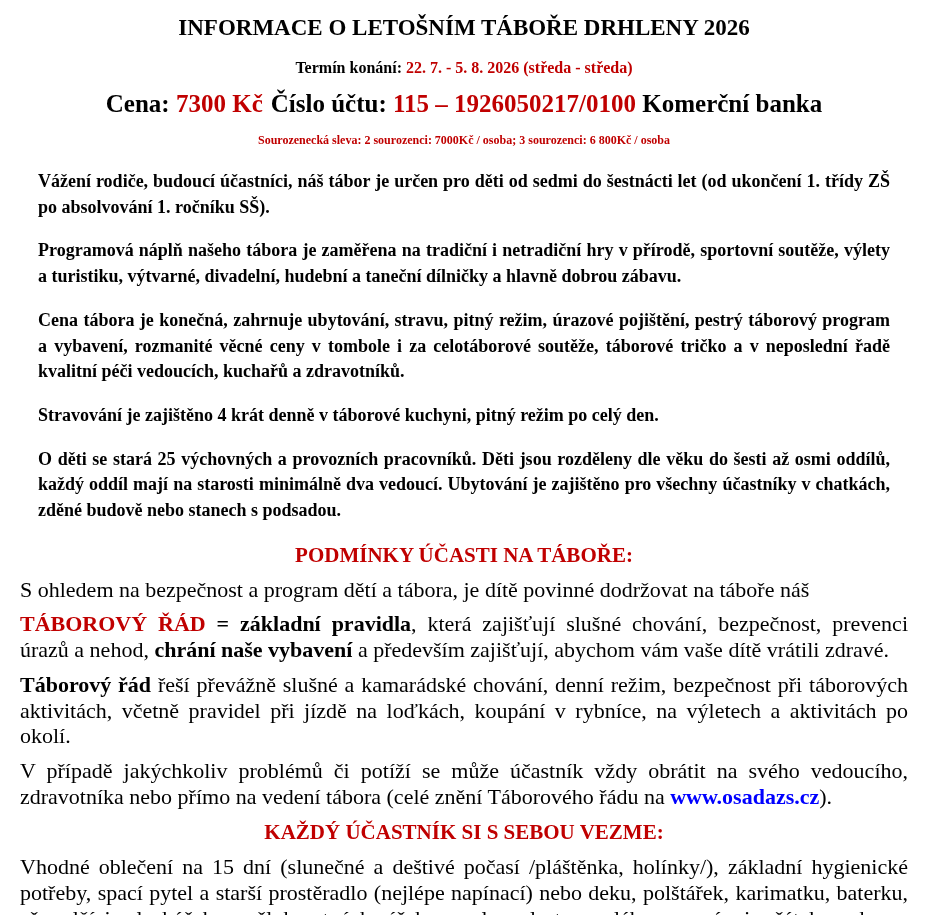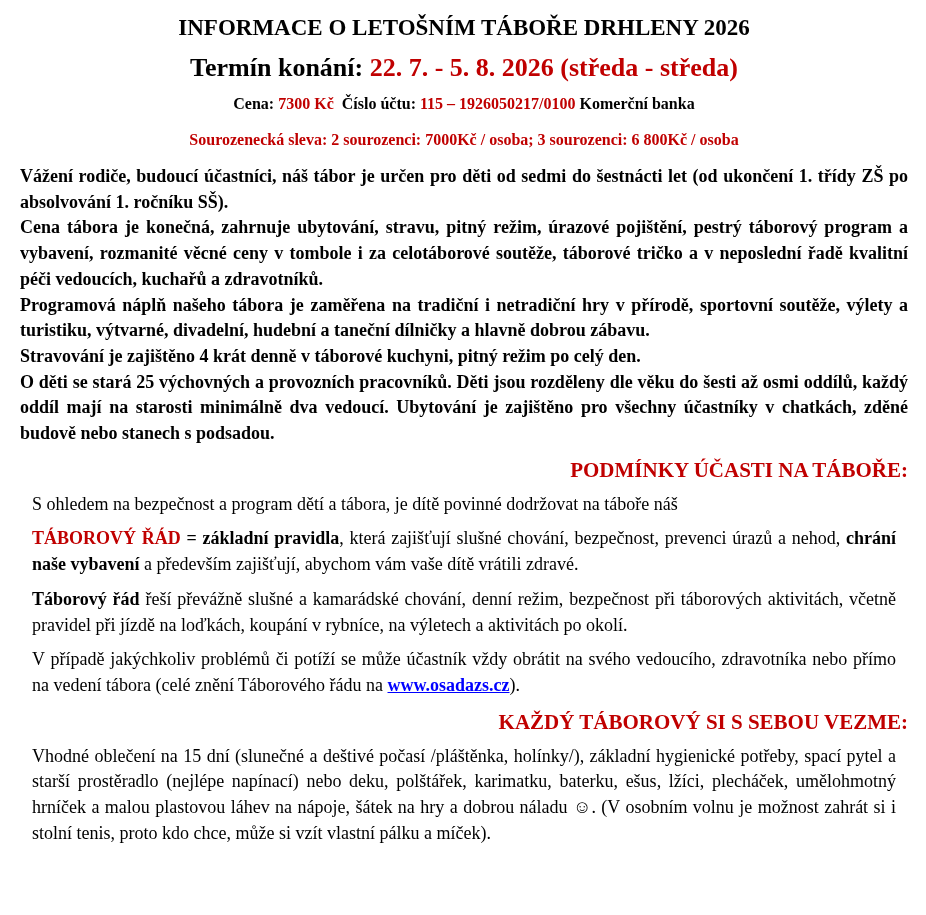--- a/index.html
+++ b/index.html
@@ -12,73 +12,73 @@
     width:926px;height:915px;overflow:hidden;
     font-family:"Liberation Serif", serif;color:var(--black);
   }
   .page{box-sizing:border-box;width:926px;height:915px;padding:8px 18px 0 20px;}
 
   .title{
     text-align:center;font-weight:bold;font-size:23px;line-height:28px;
     margin:6px 0 13px;
   }
   .hline{text-align:center;font-weight:bold;margin:0;}
-  .hline-termin{font-size:26px;line-height:25px;margin-bottom:11px;}
-  .hline-cena{font-size:16px;line-height:26px;margin-bottom:12px;}
-  .hline-sleva{font-size:16px;line-height:22px;margin-bottom:13px;color:var(--red);font-family:Liberation Serif, serif;}
+  .hline-termin{font-size:16px;line-height:25px;margin-bottom:11px;}
+  .hline-cena{font-size:25px;line-height:26px;margin-bottom:12px;}
+  .hline-sleva{font-size:12px;line-height:22px;margin-bottom:13px;color:var(--red);font-family:Liberation Serif, serif;}
   .red{color:var(--red);}
   .gap{margin-left:8px;}
 
   .intro p{
-    margin:0;font-weight:bold;font-size:18px;line-height:25.7px;
+    margin:18px;font-weight:bold;font-size:18px;line-height:25.7px;
     text-align:justify;
   }
 
   h2.section{
-    text-align:right;color:var(--red);font-weight:bold;
+    text-align:center;color:var(--red);font-weight:bold;
     font-size:21px;line-height:26px;margin:10px 0 9px;
   }
 
   p.body{
-    font-size:18px;line-height:25.7px;margin:0 12px 9px;text-align:justify;
+    font-size:22px;line-height:25.7px;margin:0 0 9px;text-align:justify;
   }
   p.body.last{margin-bottom:0;}
   .bold{font-weight:bold;}
   .underline{text-decoration:underline;}
-  a.link{color:var(--blue);font-weight:bold;text-decoration:underline;cursor:pointer;}
+  a.link{color:var(--blue);font-weight:bold;cursor:pointer;}
 </style>
 </head>
 <body>
 
 <div class="page">
 
   <h1 class="title">INFORMACE O LETOŠNÍM TÁBOŘE DRHLENY 2026</h1>
 
   <p class="hline hline-termin"><span>Termín konání: </span><span class="red">22. 7. - 5. 8. 2026 (středa - středa)</span></p>
 
   <p class="hline hline-cena"><span>Cena: </span><span class="red">7300 Kč</span><span class="gap">Číslo účtu: </span><span class="red">115 – 1926050217/0100</span><span> Komerční banka</span></p>
 
   <p class="hline hline-sleva">Sourozenecká sleva: 2 sourozenci: 7000Kč / osoba; 3 sourozenci: 6 800Kč / osoba</p>
 
   <div class="intro">
     <p>Vážení rodiče, budoucí účastníci, náš tábor je určen pro děti od sedmi do šestnácti let (od ukončení 1. třídy ZŠ po absolvování 1. ročníku SŠ).</p>
+    <p>Programová náplň našeho tábora je zaměřena na tradiční i netradiční hry v přírodě, sportovní soutěže, výlety a turistiku, výtvarné, divadelní, hudební a taneční dílničky a hlavně dobrou zábavu.</p>
     <p>Cena tábora je konečná, zahrnuje ubytování, stravu, pitný režim, úrazové pojištění, pestrý táborový program a vybavení, rozmanité věcné ceny v tombole i za celotáborové soutěže, táborové tričko a v neposlední řadě kvalitní péči vedoucích, kuchařů a zdravotníků.</p>
-    <p>Programová náplň našeho tábora je zaměřena na tradiční i netradiční hry v přírodě, sportovní soutěže, výlety a turistiku, výtvarné, divadelní, hudební a taneční dílničky a hlavně dobrou zábavu.</p>
     <p>Stravování je zajištěno 4 krát denně v táborové kuchyni, pitný režim po celý den.</p>
     <p>O děti se stará 25 výchovných a provozních pracovníků. Děti jsou rozděleny dle věku do šesti až osmi oddílů, každý oddíl mají na starosti minimálně dva vedoucí. Ubytování je zajištěno pro všechny účastníky v chatkách, zděné budově nebo stanech s podsadou.</p>
   </div>
 
   <h2 class="section">PODMÍNKY ÚČASTI NA TÁBOŘE:</h2>
 
   <p class="body">S ohledem na bezpečnost a program dětí a tábora, je dítě povinné dodržovat na táboře náš</p>
 
   <p class="body"><span class="red bold">TÁBOROVÝ ŘÁD</span><span class="bold"> = </span><span class="bold">základní pravidla</span><span>, která zajišťují slušné chování, bezpečnost, prevenci úrazů a nehod, </span><span class="bold">chrání naše vybavení</span><span> a především zajišťují, abychom vám vaše dítě vrátili zdravé.</span></p>
 
   <p class="body"><span class="bold">Táborový řád</span><span> řeší převážně slušné a kamarádské chování, denní režim, bezpečnost při táborových aktivitách, včetně pravidel při jízdě na loďkách, koupání v rybníce, na výletech a aktivitách po okolí.</span></p>
 
   <p class="body"><span>V případě jakýchkoliv problémů či potíží se může účastník vždy obrátit na svého vedoucího, zdravotníka nebo přímo na vedení tábora (celé znění Táborového řádu na </span><a class="link">www.osadazs.cz</a><span>).</span></p>
 
-  <h2 class="section">KAŽDÝ TÁBOROVÝ SI S SEBOU VEZME:</h2>
+  <h2 class="section">KAŽDÝ ÚČASTNÍK SI S SEBOU VEZME:</h2>
 
   <p class="body">Vhodné oblečení na 15 dní (slunečné a deštivé počasí /pláštěnka, holínky/), základní hygienické potřeby, spací pytel a starší prostěradlo (nejlépe napínací) nebo deku, polštářek, karimatku, baterku, ešus, lžíci, plecháček, umělohmotný hrníček a malou plastovou láhev na nápoje, šátek na hry a dobrou náladu ☺. (V osobním volnu je možnost zahrát si i stolní tenis, proto kdo chce, může si vzít vlastní pálku a míček).</p>
 
 
 </div>
 
 </body></html>

